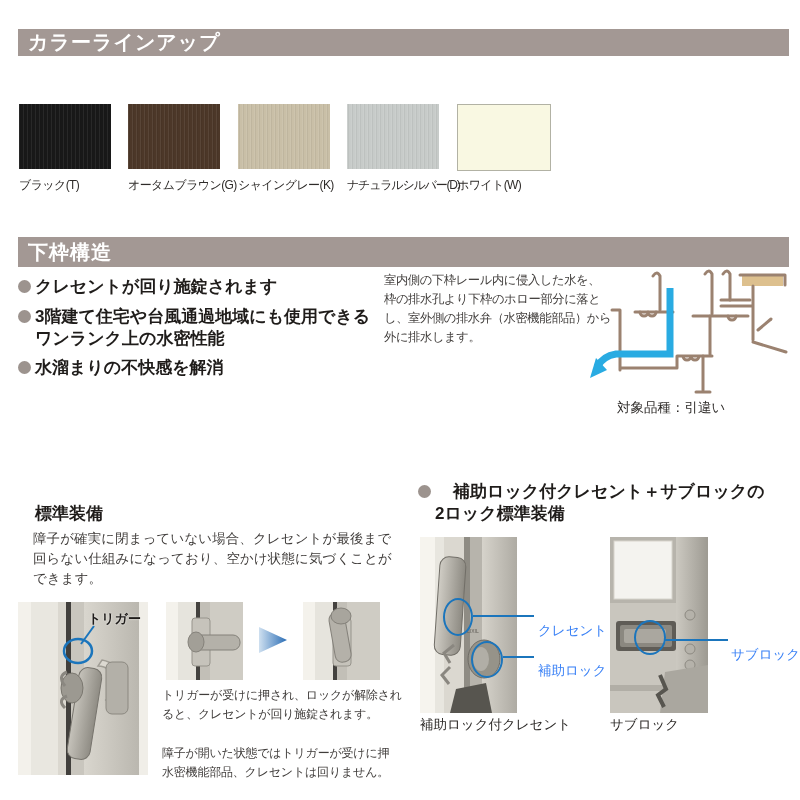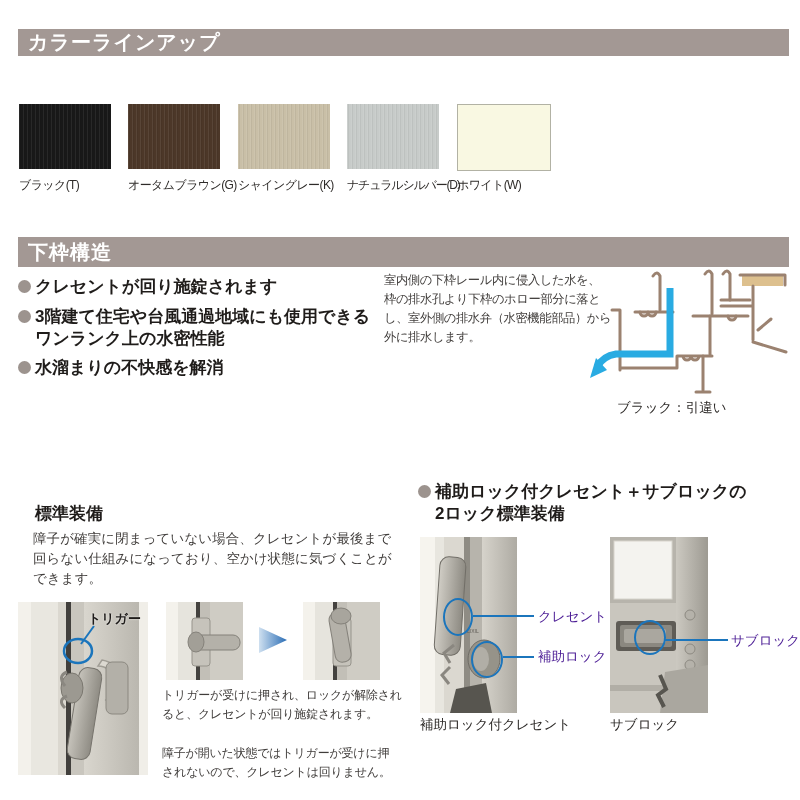--- a/index.html
+++ b/index.html
@@ -14,21 +14,21 @@
   .dot{display:inline-block;width:13px;height:13px;border-radius:50%;background:#9c938e;margin-right:4px;flex:0 0 auto;}
   .dot-lg{width:15px;height:15px;}
   .cont{position:absolute;font-weight:700;color:#1f1c1a;white-space:nowrap;font-size:17px;}
   .body-txt{position:absolute;color:#403d3b;white-space:nowrap;font-size:12.3px;letter-spacing:-0.4px;}
   .p3-txt{position:absolute;color:#403d3b;white-space:nowrap;font-size:13.4px;letter-spacing:0.2px;}
   .mech-txt{position:absolute;color:#403d3b;white-space:nowrap;font-size:12px;letter-spacing:-0.2px;}
   .swatch{position:absolute;width:92px;height:65px;top:104px;}
   .sw-tex{background-image:repeating-linear-gradient(90deg,rgba(255,255,255,0.07) 0 1px,rgba(0,0,0,0.05) 1px 2px,transparent 2px 4px);}
   .sw-label{position:absolute;top:177px;font-size:12px;letter-spacing:-0.6px;color:#2e2b29;white-space:nowrap;}
   .cap{position:absolute;font-size:13.5px;color:#2e2b29;white-space:nowrap;}
-  .ann-label{position:absolute;font-size:13.5px;color:#4c1d95;white-space:nowrap;}
+  .ann-label{position:absolute;font-size:13.5px;color:#3b82f6;white-space:nowrap;margin-top:14px;}
   .ann-line{position:absolute;height:2px;background:#1b75bc;}
   .ann-circle{position:absolute;border:2px solid #1b75bc;border-radius:50%;box-sizing:border-box;}
   .photo{position:absolute;overflow:hidden;}
   .trigger-label{position:absolute;font-size:13px;font-weight:700;color:#1f1c1a;white-space:nowrap;
                  text-shadow:0 0 2px rgba(255,255,255,0.9);}
   .diag-cap{position:absolute;font-size:13.5px;color:#2e2b29;white-space:nowrap;}
 </style>
 </head>
 <body>
 
@@ -88,30 +88,30 @@
       <path d="M113,88 v34 M106,124 h14"></path>
       <path d="M133,6 q4,-6 7,0 v26"></path>
       <path d="M131,32 h29 M131,38 h31"></path>
       <path d="M150,7 h45 v10"></path>
       <path d="M163,18 v54 M163,74 l33,10"></path>
       <path d="M168,62 l13,-11"></path>
     </g>
     <path d="M80,20 V86 H26 Q13,88 7,99" stroke="#29abe2" stroke-width="7" fill="none"></path>
     <polygon points="0,110 17,102 6,90" fill="#29abe2"></polygon>
   </svg>
-  <div class="diag-cap" style="left:617px;top:399px;">ブラック：引違い</div>
+  <div class="diag-cap" style="left:617px;top:399px;">対象品種：引違い</div>
 
 
   <div class="cont" style="left:35px;top:502px;">標準装備</div>
 
   <div class="p3-txt" style="left:33px;top:530px;">障子が確実に閉まっていない場合、クレセントが最後まで</div>
   <div class="p3-txt" style="left:33px;top:550px;">回らない仕組みになっており、空かけ状態に気づくことが</div>
   <div class="p3-txt" style="left:33px;top:570px;">できます。</div>
 
-  <div class="b-head" style="left:418px;top:480px;">
+  <div class="b-head" style="left:418px;top:480px;gap:18px;">
     <span class="dot"></span>
     <span>補助ロック付クレセント＋サブロックの</span>
   </div>
   <div class="cont" style="left:435px;top:502px;">2ロック標準装備</div>
 
   <div class="photo" style="left:18px;top:602px;width:130px;height:173px;">
     <svg width="130" height="173" viewBox="0 0 130 173">
       <defs>
         <linearGradient id="g1" x1="0" y1="0" x2="1" y2="0">
           <stop offset="0" stop-color="#d9d6ce"></stop>
@@ -179,21 +179,21 @@
       <g transform="rotate(-10 40 52)">
         <rect x="32" y="10" width="16" height="50" rx="7" fill="#b4b1a9" stroke="#84817a"></rect>
       </g>
       <ellipse cx="38" cy="14" rx="10" ry="8" fill="#a8a59d" stroke="#84817a"></ellipse>
     </svg>
   </div>
 
   <div class="mech-txt" style="left:162px;top:687px;">トリガーが受けに押され、ロックが解除され</div>
   <div class="mech-txt" style="left:162px;top:706px;">ると、クレセントが回り施錠されます。</div>
   <div class="mech-txt" style="left:162px;top:745px;">障子が開いた状態ではトリガーが受けに押</div>
-  <div class="mech-txt" style="left:162px;top:764px;">されないので、クレセントは回りません。</div>
+  <div class="mech-txt" style="left:162px;top:764px;">水密機能部品、クレセントは回りません。</div>
 
   <div class="photo" style="left:420px;top:537px;width:97px;height:176px;">
     <svg width="97" height="176" viewBox="0 0 97 176">
       <defs>
         <linearGradient id="g3" x1="0" y1="0" x2="1" y2="0">
           <stop offset="0" stop-color="#d6d3cb"></stop>
             <stop offset="1" stop-color="#aeaba3"></stop>
         </linearGradient>
         <linearGradient id="g4" x1="0" y1="0" x2="1" y2="0">
           <stop offset="0" stop-color="#d0cdc5"></stop>

